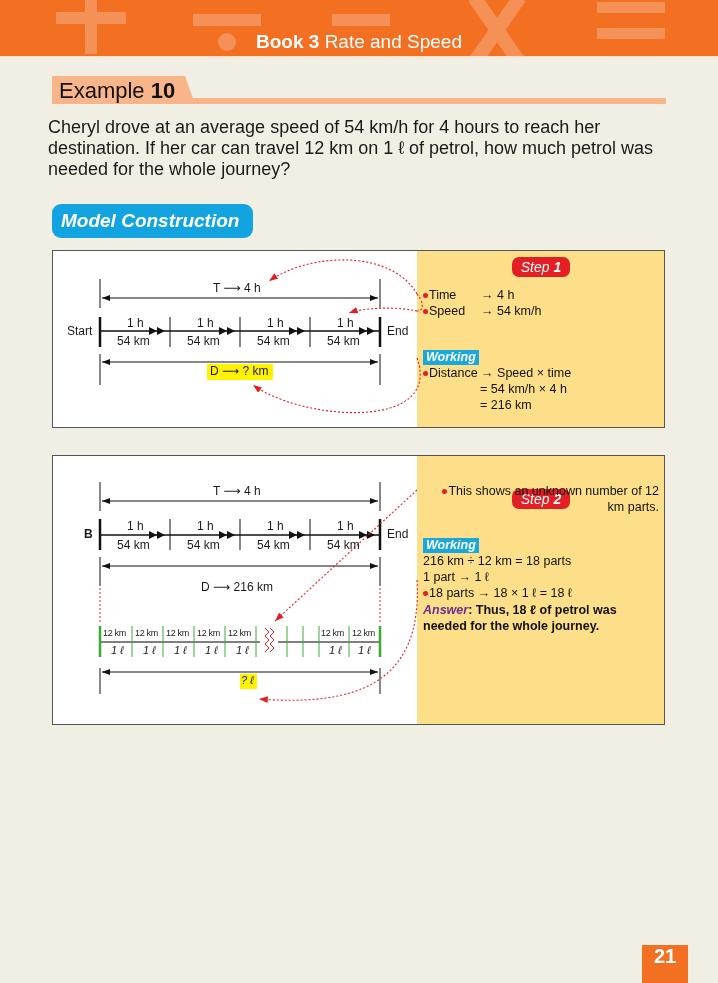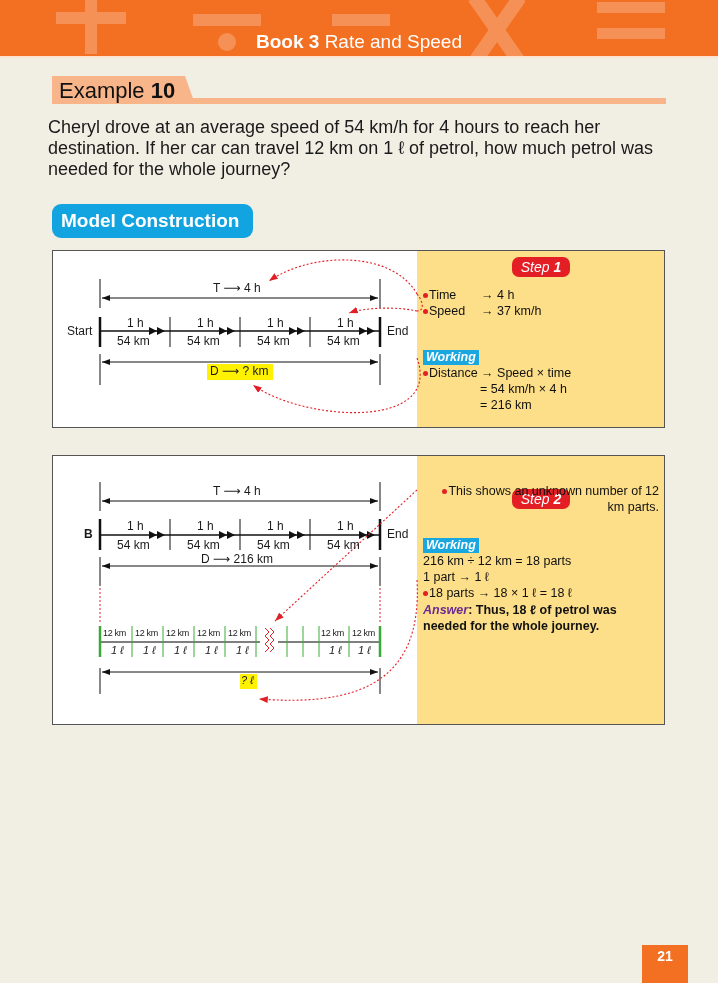--- a/index.html
+++ b/index.html
@@ -13,36 +13,36 @@
 
   .example-tab { position:absolute; left:52px; top:76px; height:28px; padding:0 10px 0 7px; background:#f9b58a;
                  font-size:22px; line-height:30px; color:#111; }
   .example-tab b { font-weight:bold; }
   .example-tab:after { content:""; position:absolute; right:-10px; top:0; border-left:10px solid #f9b58a; border-top:28px solid transparent; }
   .example-rule { position:absolute; left:52px; top:98px; width:614px; height:6px; background:#f9b58a; }
 
   .question { position:absolute; left:48px; top:117px; width:620px; font-size:18px; line-height:21px; }
 
   .mc-btn { position:absolute; left:52px; top:204px; width:201px; height:34px; background:#12a4e0; border-radius:9px;
-            color:#fff; font-weight:bold; font-size:19px; line-height:34px; padding-left:9px; box-sizing:border-box; }
+            color:#fff; font-weight:bold; font-size:19px; line-height:34px; padding-left:9px; box-sizing:border-box;font-style:italic; }
 
   .panel { position:absolute; left:52px; width:613px; border:1.5px solid #555; background:#fff; box-sizing:border-box; }
   .panel .side { position:absolute; left:364px; top:0; bottom:0; right:0; background:#fddf89; }
   .panel svg { position:absolute; left:0; top:0; }
   .step-badge { position:absolute; left:459px; width:58px; height:20px; background:#e31e25; border-radius:7px; color:#fff;
                 font-style:italic; font-size:14px; line-height:20px; text-align:center; }
   .step-badge b { font-weight:bold; font-style:italic; }
   .side-text { position:absolute; left:370px; font-size:12.5px; line-height:16px; color:#111; }
   .working { display:inline-block; background:#1aa7df; color:#fff; font-weight:bold; font-style:italic; padding:0 3px; font-size:12.5px; line-height:15px;margin-top:15px; }
   .dot { display:inline-block; width:5px; height:5px; background:#e31e25; border-radius:50%; margin-right:1px; vertical-align:middle; }
   .ans-label { color:#6b2c91; font-style:italic; font-weight:bold; }
   .bold { font-weight:bold; }
 
   .page-num { position:absolute; left:642px; top:945px; width:46px; height:38px; background:#f37022; color:#fff;
-              font-weight:bold; font-size:14px; text-align:center; line-height:22px; }
+              font-weight:bold; font-size:20px; text-align:center; line-height:22px; }
 </style>
 </head>
 <body>
 
 <div class="header">
   <div class="sym" style="left:56px;top:12px;width:70px;height:12px;"></div>
   <div class="sym" style="left:85px;top:0;width:12px;height:54px;"></div>
   <div class="sym" style="left:193px;top:14px;width:68px;height:12px;"></div>
   <div class="sym" style="left:218px;top:33px;width:18px;height:18px;border-radius:50%;"></div>
   <div class="sym" style="left:332px;top:14px;width:58px;height:12px;"></div>
@@ -120,21 +120,21 @@
   <div style="position:absolute;left:64px;top:83px;font-size:12px;">54 km</div>
   <div style="position:absolute;left:134px;top:83px;font-size:12px;">54 km</div>
   <div style="position:absolute;left:204px;top:83px;font-size:12px;">54 km</div>
   <div style="position:absolute;left:274px;top:83px;font-size:12px;">54 km</div>
 
   <div class="step-badge" style="top:6px;">
     <span>Step</span> <b>1</b>
   </div>
   <div class="side-text" style="top:36px;">
     <div><span class="dot"></span><span style="display:inline-block;width:52px;">Time</span><span>→  4 h</span></div>
-    <div><span class="dot"></span><span style="display:inline-block;width:52px;">Speed</span><span>→  37 km/h</span></div>
+    <div><span class="dot"></span><span style="display:inline-block;width:52px;">Speed</span><span>→  54 km/h</span></div>
   </div>
   <div class="side-text" style="top:84px;">
     <span class="working">Working</span>
     <div><span class="dot"></span><span>Distance  →  Speed × time</span></div>
     <div style="padding-left:57px;">=   54 km/h × 4 h</div>
     <div style="padding-left:57px;">=   216 km</div>
   </div>
 </div>
 
 <div class="panel" style="top:455px;height:270px;">
@@ -193,21 +193,21 @@
     <line x1="327" y1="212" x2="327" y2="238" stroke="#111"></line>
     <line x1="49" y1="216" x2="325" y2="216" stroke="#111" marker-start="url(#ahs2)" marker-end="url(#ah2)"></line>
     <rect x="187" y="218" width="17" height="15" fill="#fff200"></rect>
 
     <path d="M364,34 L222,165" fill="none" stroke="#e31e25" stroke-width="1.1" stroke-dasharray="2,2" marker-end="url(#rh2)"></path>
     <path d="M364,124 C370,230 300,250 206,243" fill="none" stroke="#e31e25" stroke-width="1.1" stroke-dasharray="2,2" marker-end="url(#rh2)"></path>
   </svg>
   <div style="position:absolute;left:31px;top:71px;font-size:12px;font-weight:bold;">B</div>
   <div style="position:absolute;left:334px;top:71px;font-size:12px;">End</div>
   <div style="position:absolute;left:160px;top:28px;font-size:12px;">T ⟶ 4 h</div>
-  <div style="position:absolute;left:148px;top:96px;font-size:12px;">D ⟶ 216 km</div>
+  <div style="position:absolute;left:148px;top:124px;font-size:12px;">D ⟶ 216 km</div>
   <div style="position:absolute;left:74px;top:63px;font-size:12px;">1 h</div>
   <div style="position:absolute;left:144px;top:63px;font-size:12px;">1 h</div>
   <div style="position:absolute;left:214px;top:63px;font-size:12px;">1 h</div>
   <div style="position:absolute;left:284px;top:63px;font-size:12px;">1 h</div>
   <div style="position:absolute;left:64px;top:82px;font-size:12px;">54 km</div>
   <div style="position:absolute;left:134px;top:82px;font-size:12px;">54 km</div>
   <div style="position:absolute;left:204px;top:82px;font-size:12px;">54 km</div>
   <div style="position:absolute;left:274px;top:82px;font-size:12px;">54 km</div>
 
   <div style="position:absolute;left:50px;top:172px;font-size:9px;letter-spacing:-0.3px;">12 km</div>

